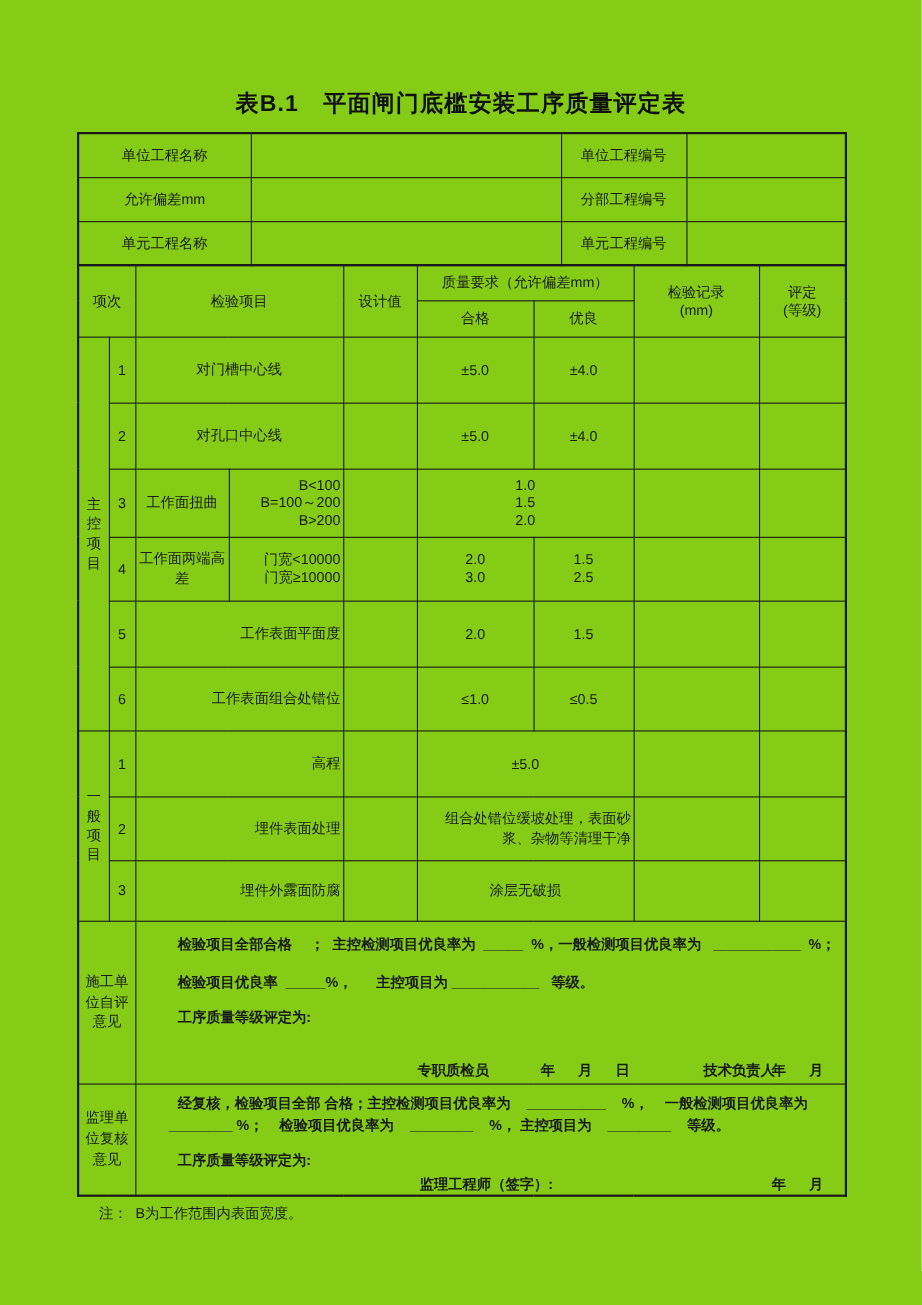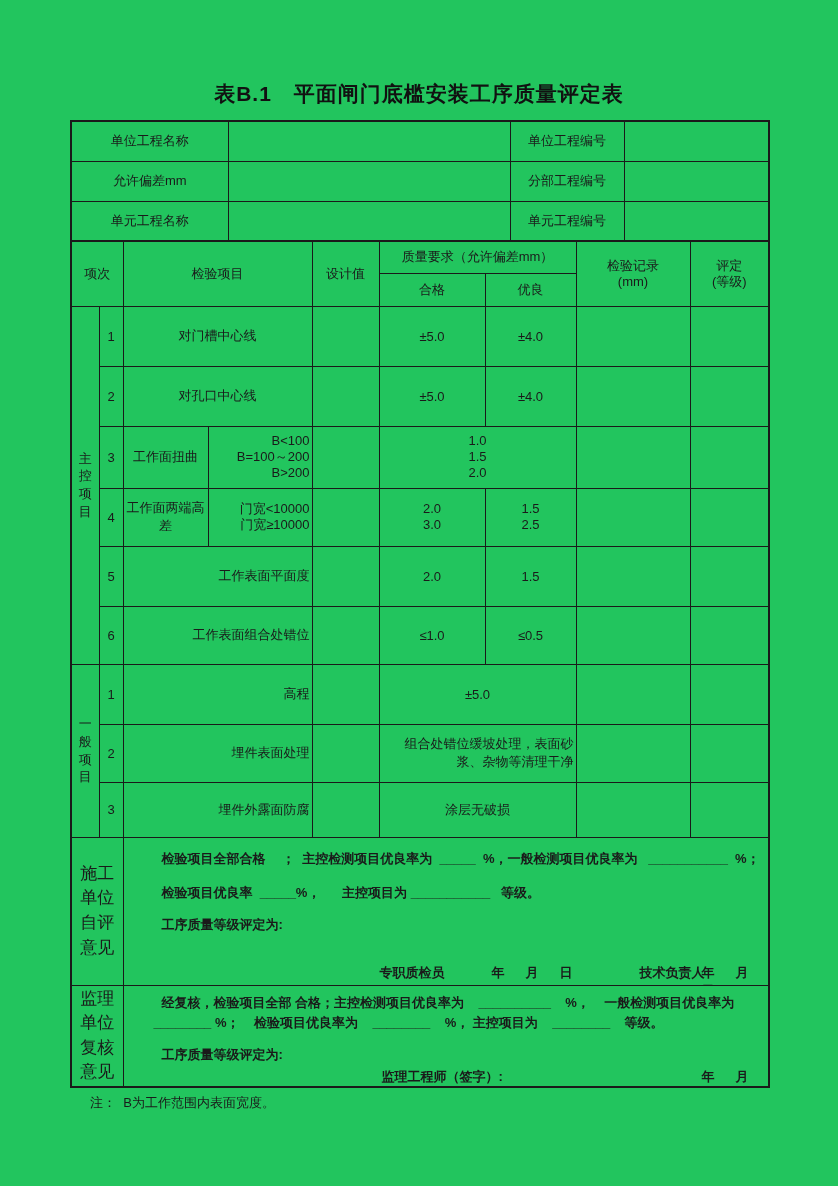--- a/index.html
+++ b/index.html
@@ -1,20 +1,20 @@
 <!DOCTYPE html>
 <html><head>
 <meta charset="utf-8">
 <style>
   * { margin:0; padding:0; box-sizing:border-box; }
   html,body { background:#ffffff; }
   .page {
     position:relative;
     width:838px; height:1186px;
-    background:#22c55e;
+    background:#84cc16;
     color:#1a1a1a;
     font-family:"Liberation Sans","DejaVu Sans",sans-serif;
     font-size:13px;
     overflow:hidden;
   }
   .title {
     position:absolute; top:80px; left:0; width:838px;
     text-align:center;
     font-size:21px; font-weight:bold;
     letter-spacing:1px;
@@ -33,21 +33,21 @@
   .info-table { position:absolute; left:70px; top:120px; width:698px; border:2px solid #1a1a1a; }
   .info-table td { height:40px; }
   .main-table { position:absolute; left:70px; top:240px; width:698px; border:2px solid #1a1a1a; }
   .left { text-align:right; padding-left:4px; }
   .vgroup {
     display:block; width:15px; margin:0 auto;
     word-break:break-all; line-height:1.35; font-size:13px;
   }
   .vlabel3 {
     display:block; width:42px; margin:0 auto;
-    word-break:break-all; line-height:1.45; font-size:17px;
+    word-break:break-all; line-height:1.45; font-size:13px;
   }
   .subline { display:block; line-height:1.25; }
   .hdr2 { line-height:1.2;margin-left:24px; }
   .sec-cell { position:relative; padding:0; vertical-align:top; }
   .sec-inner { position:relative; width:100%; height:100%; }
   .a { position:absolute; white-space:pre-wrap; text-align:left; font-size:13px;font-weight:bold; }
   .sig { display:flex; align-items:center; }
   .sig .nm { text-align:center; line-height:1.2; }
   .note {
     position:absolute; left:90px; top:1094px;

